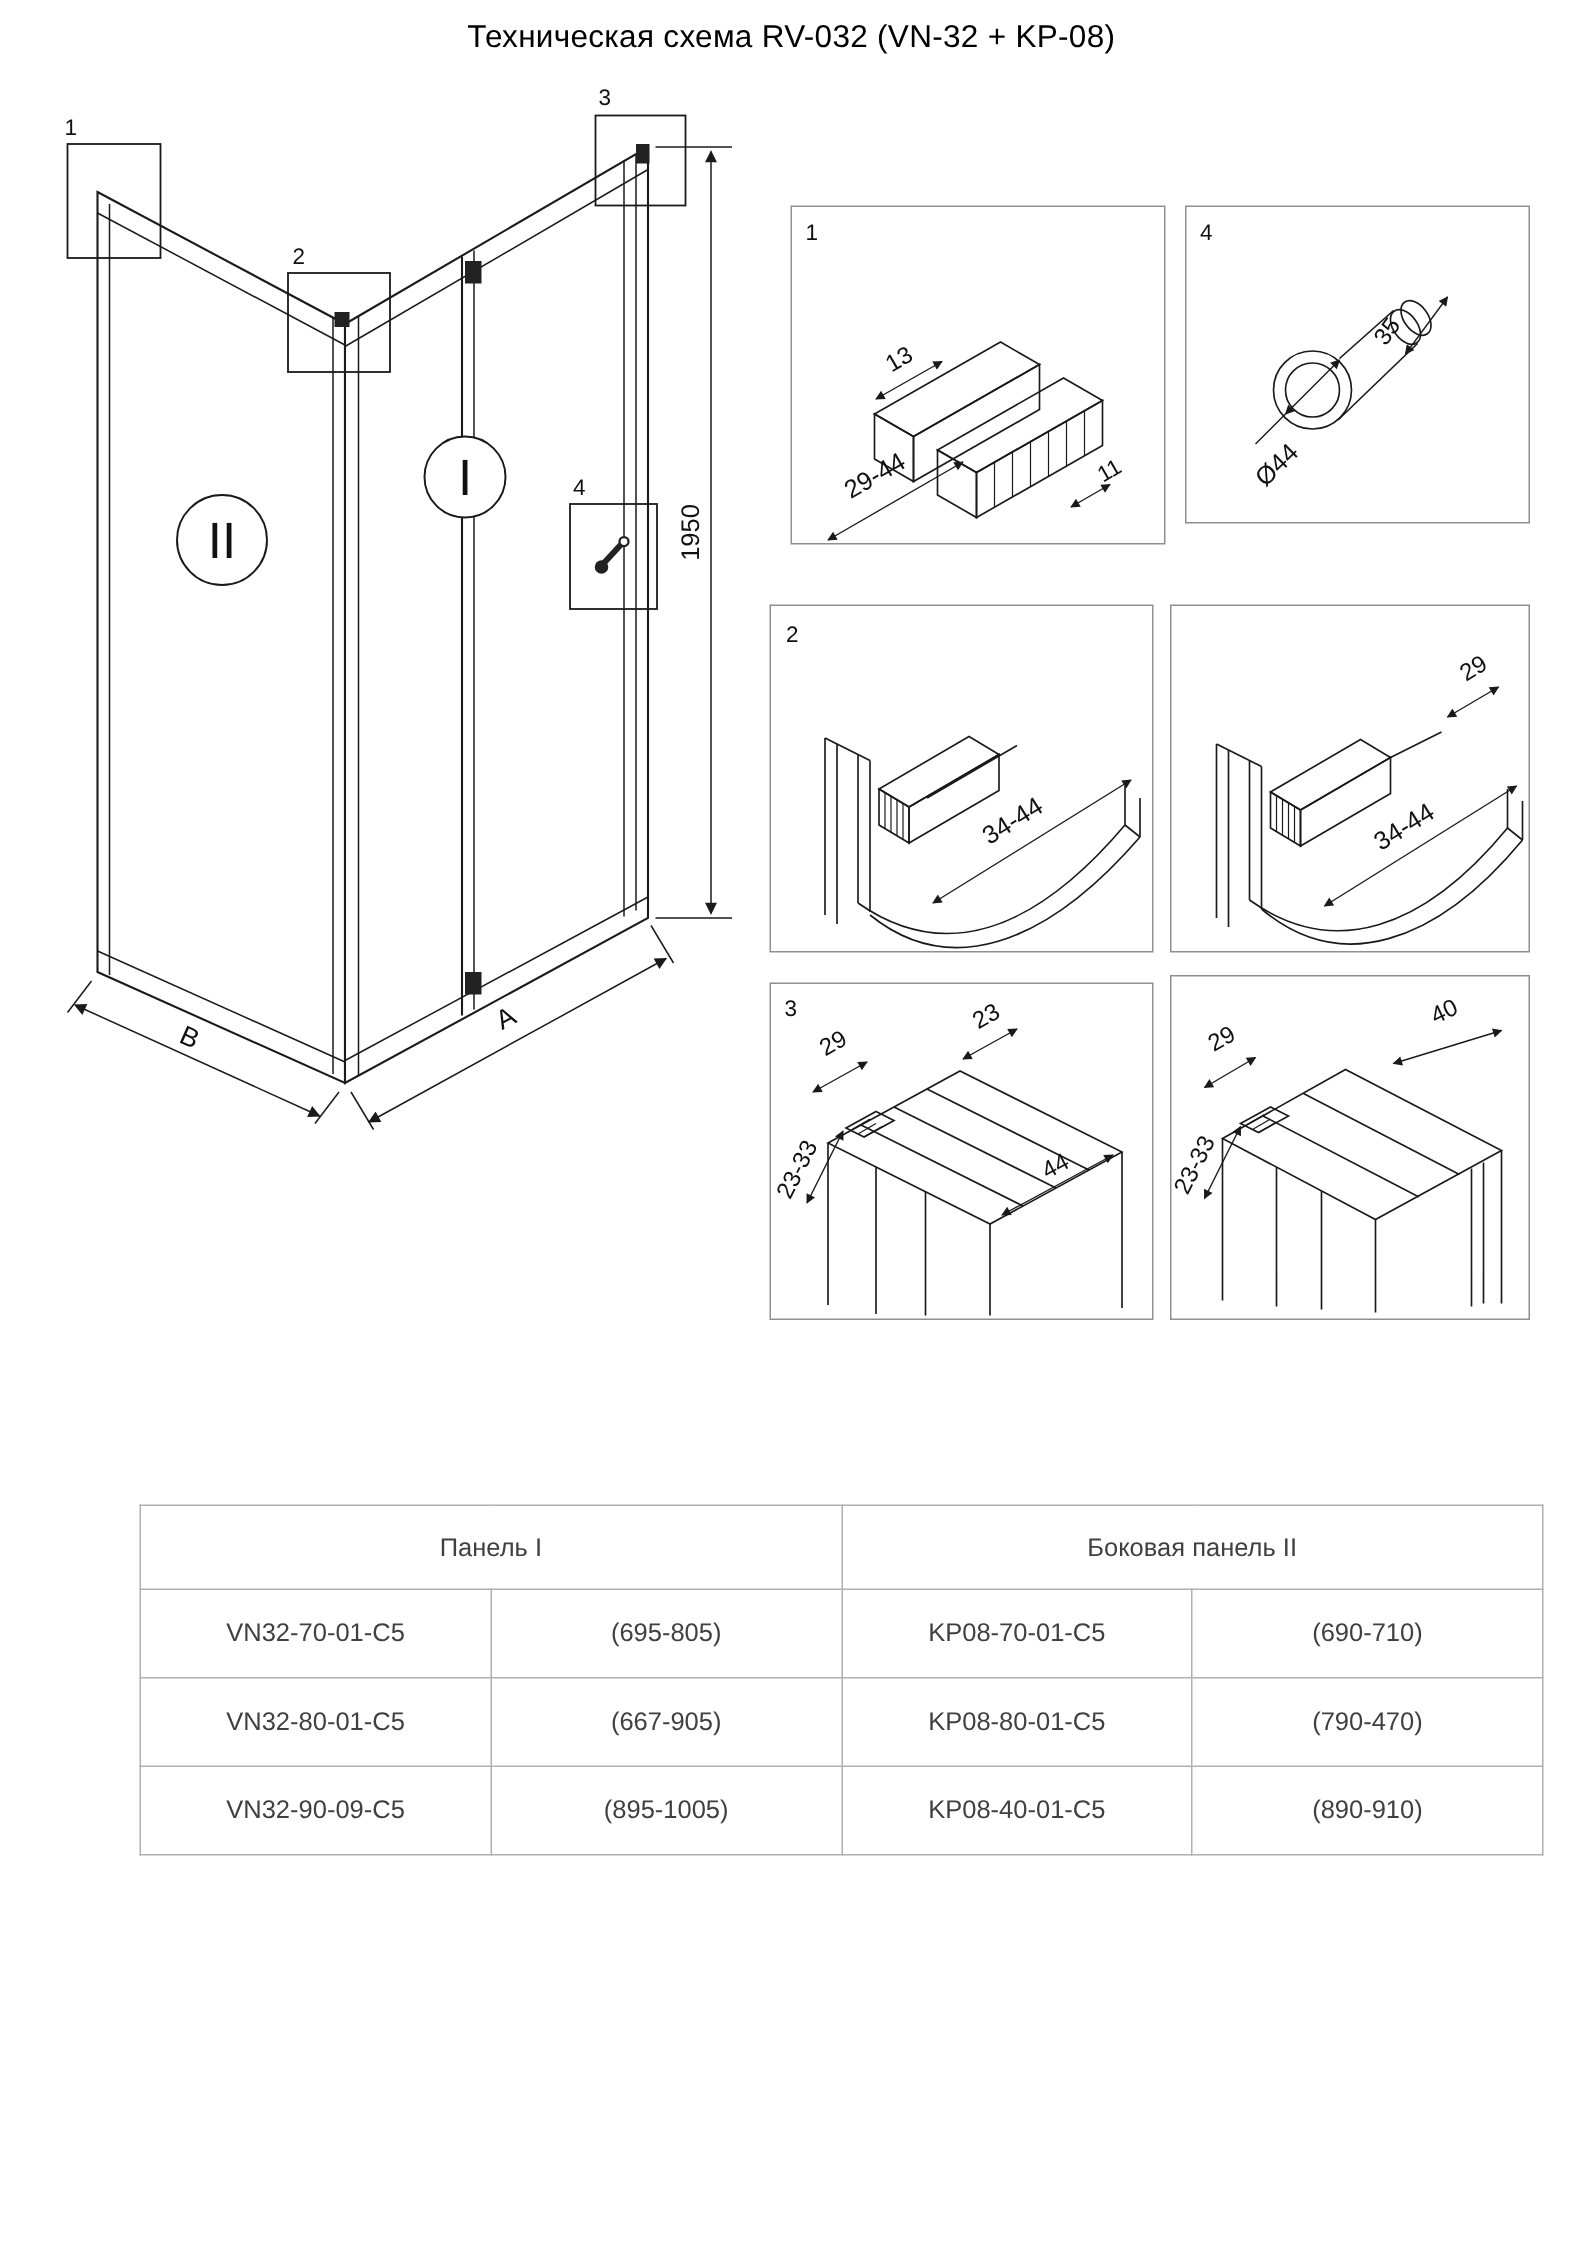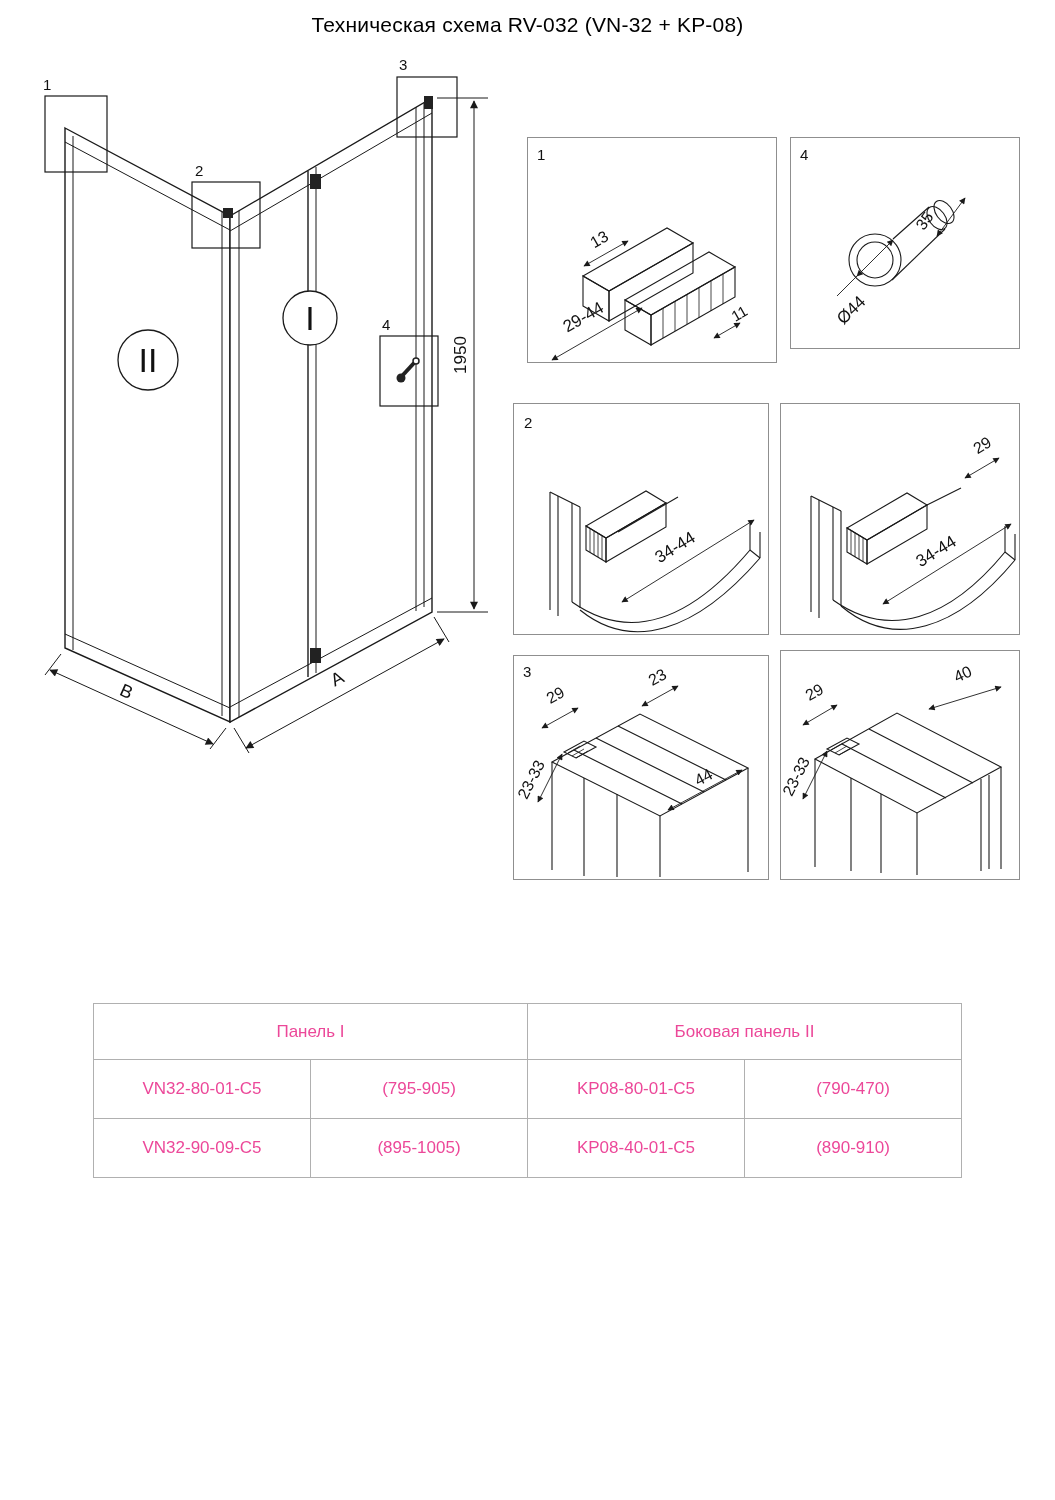--- a/index.html
+++ b/index.html
@@ -17,23 +17,23 @@
   }
   .drawing { position:absolute; }
   .detail {
     position:absolute; border:1px solid #8f8f8f; background:#fff;
   }
   svg text {
     font-family:"Liberation Sans", sans-serif;
     fill:#111;
   }
   .spec-table {
-    position:absolute; left:93px; top:1003px; width:869px;
+    position:absolute; left:93px; top:1003px; width:936px;
     border-collapse:collapse; table-layout:fixed;
-    font-size:17px; color:#ec4899; background:#fff;
+    font-size:17px; color:#404040; background:#fff;
   }
   .spec-table td {
     border:1px solid #b0b0b0;
     text-align:center; vertical-align:middle;
     height:59px; padding:0 4px;
   }
   .spec-table tr.group-row td { height:56px; }
 </style>
 </head>
 <body>
@@ -350,22 +350,28 @@
         <col style="width:25%">
         <col style="width:25%">
         <col style="width:25%">
     </colgroup>
     <tbody>
       <tr class="group-row">
         <td colspan="2">Панель I</td>
         <td colspan="2">Боковая панель II</td>
       </tr>
       <tr>
+        <td>VN32-70-01-C5</td>
+        <td>(695-805)</td>
+        <td>KP08-70-01-C5</td>
+        <td>(690-710)</td>
+      </tr>
+      <tr>
         <td>VN32-80-01-C5</td>
-        <td>(795-905)</td>
+        <td>(667-905)</td>
         <td>KP08-80-01-C5</td>
         <td>(790-470)</td>
       </tr>
       <tr>
         <td>VN32-90-09-C5</td>
         <td>(895-1005)</td>
         <td>KP08-40-01-C5</td>
         <td>(890-910)</td>
       </tr>
     </tbody>

